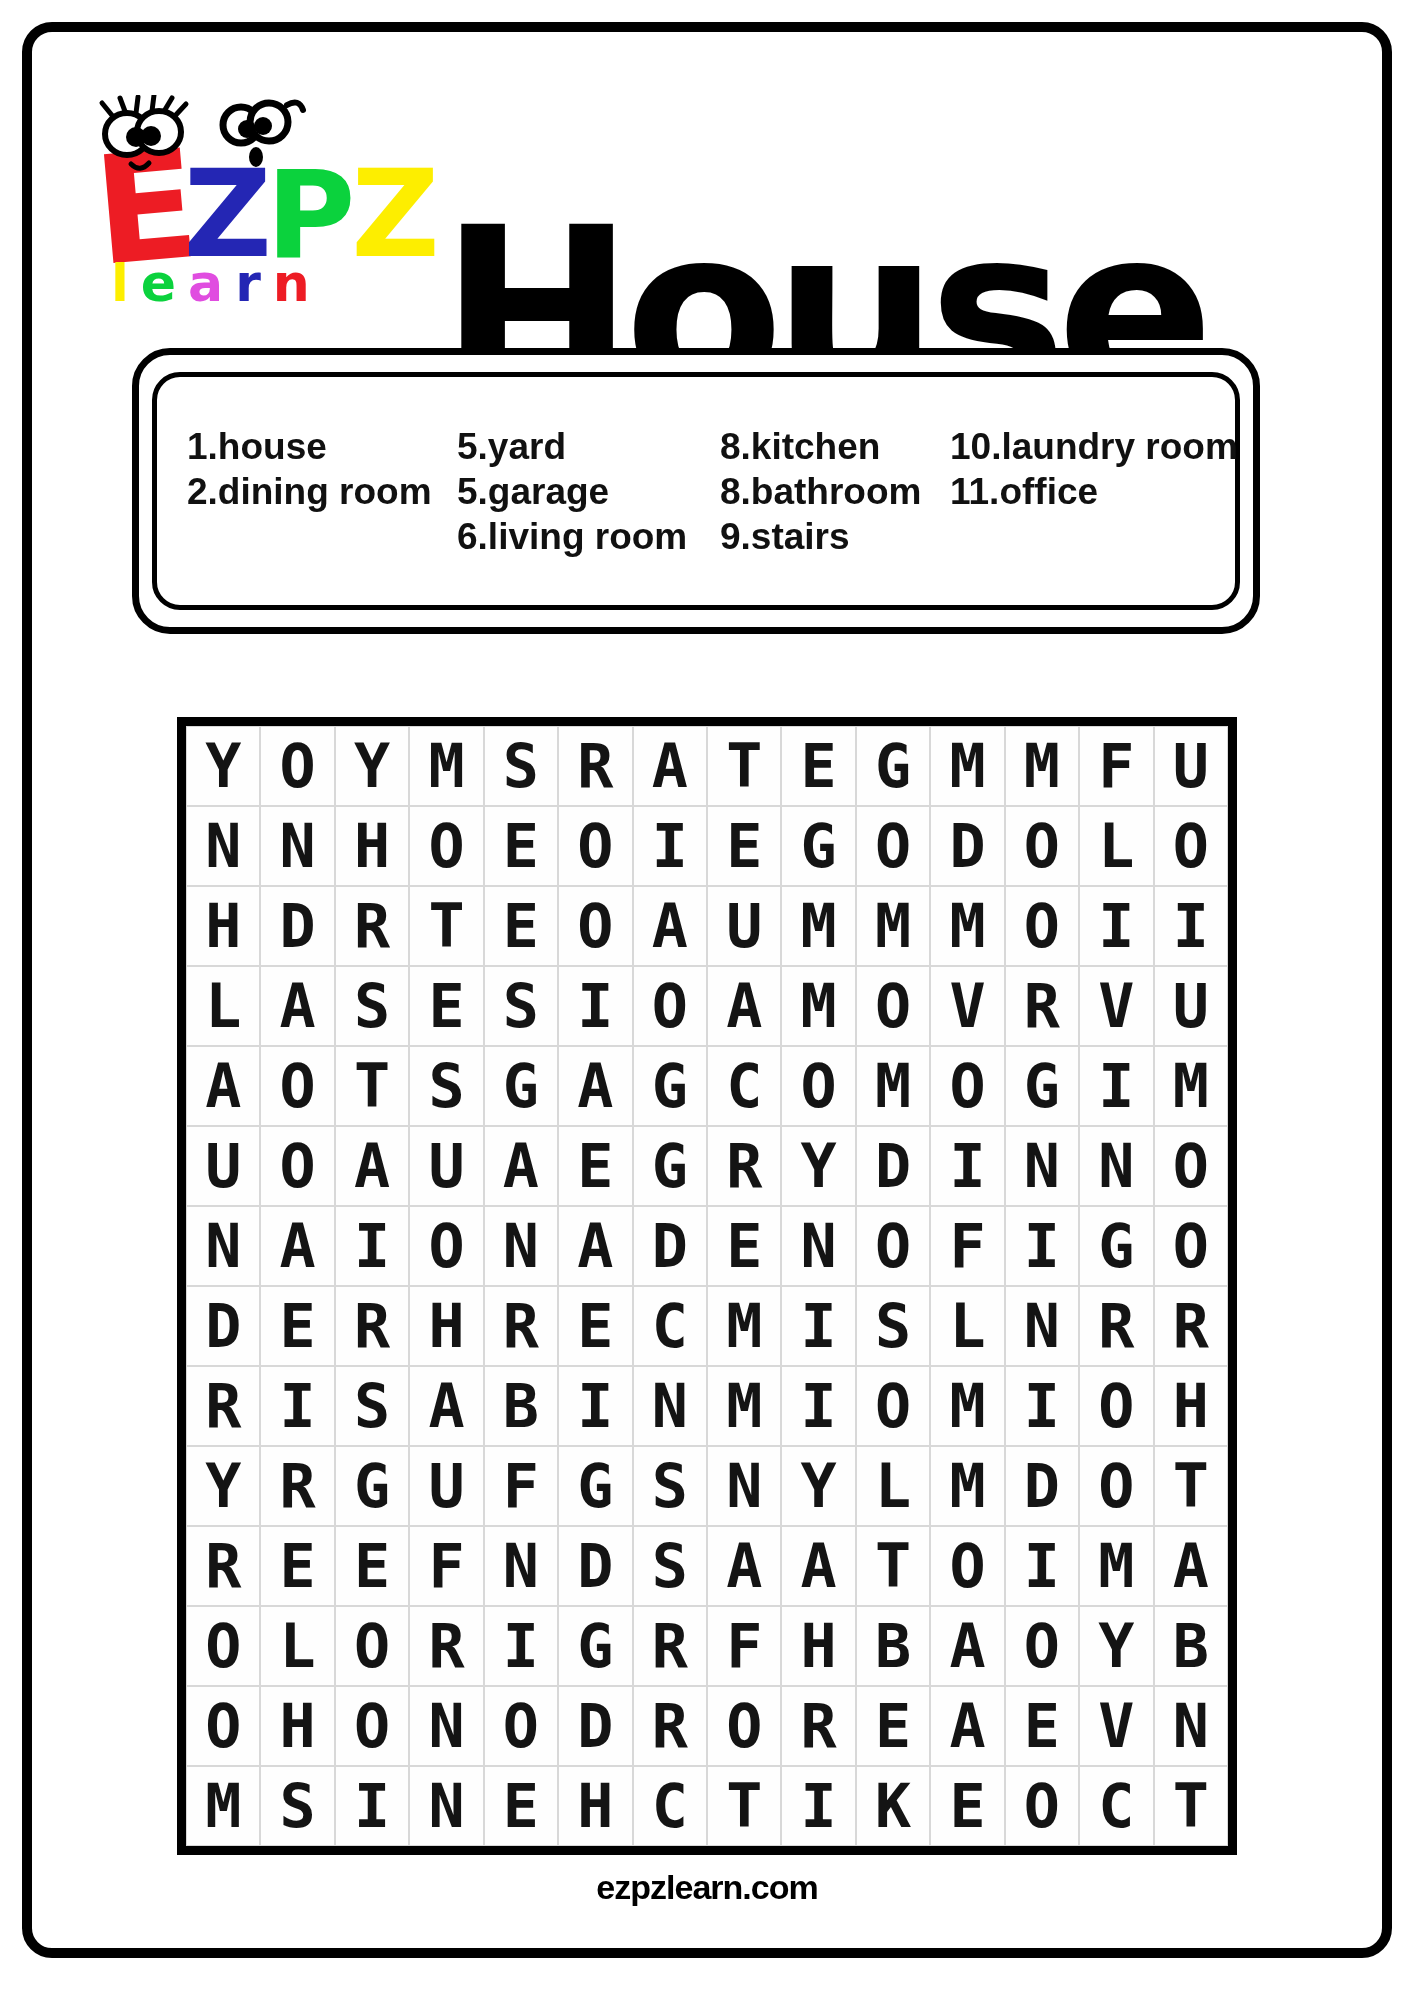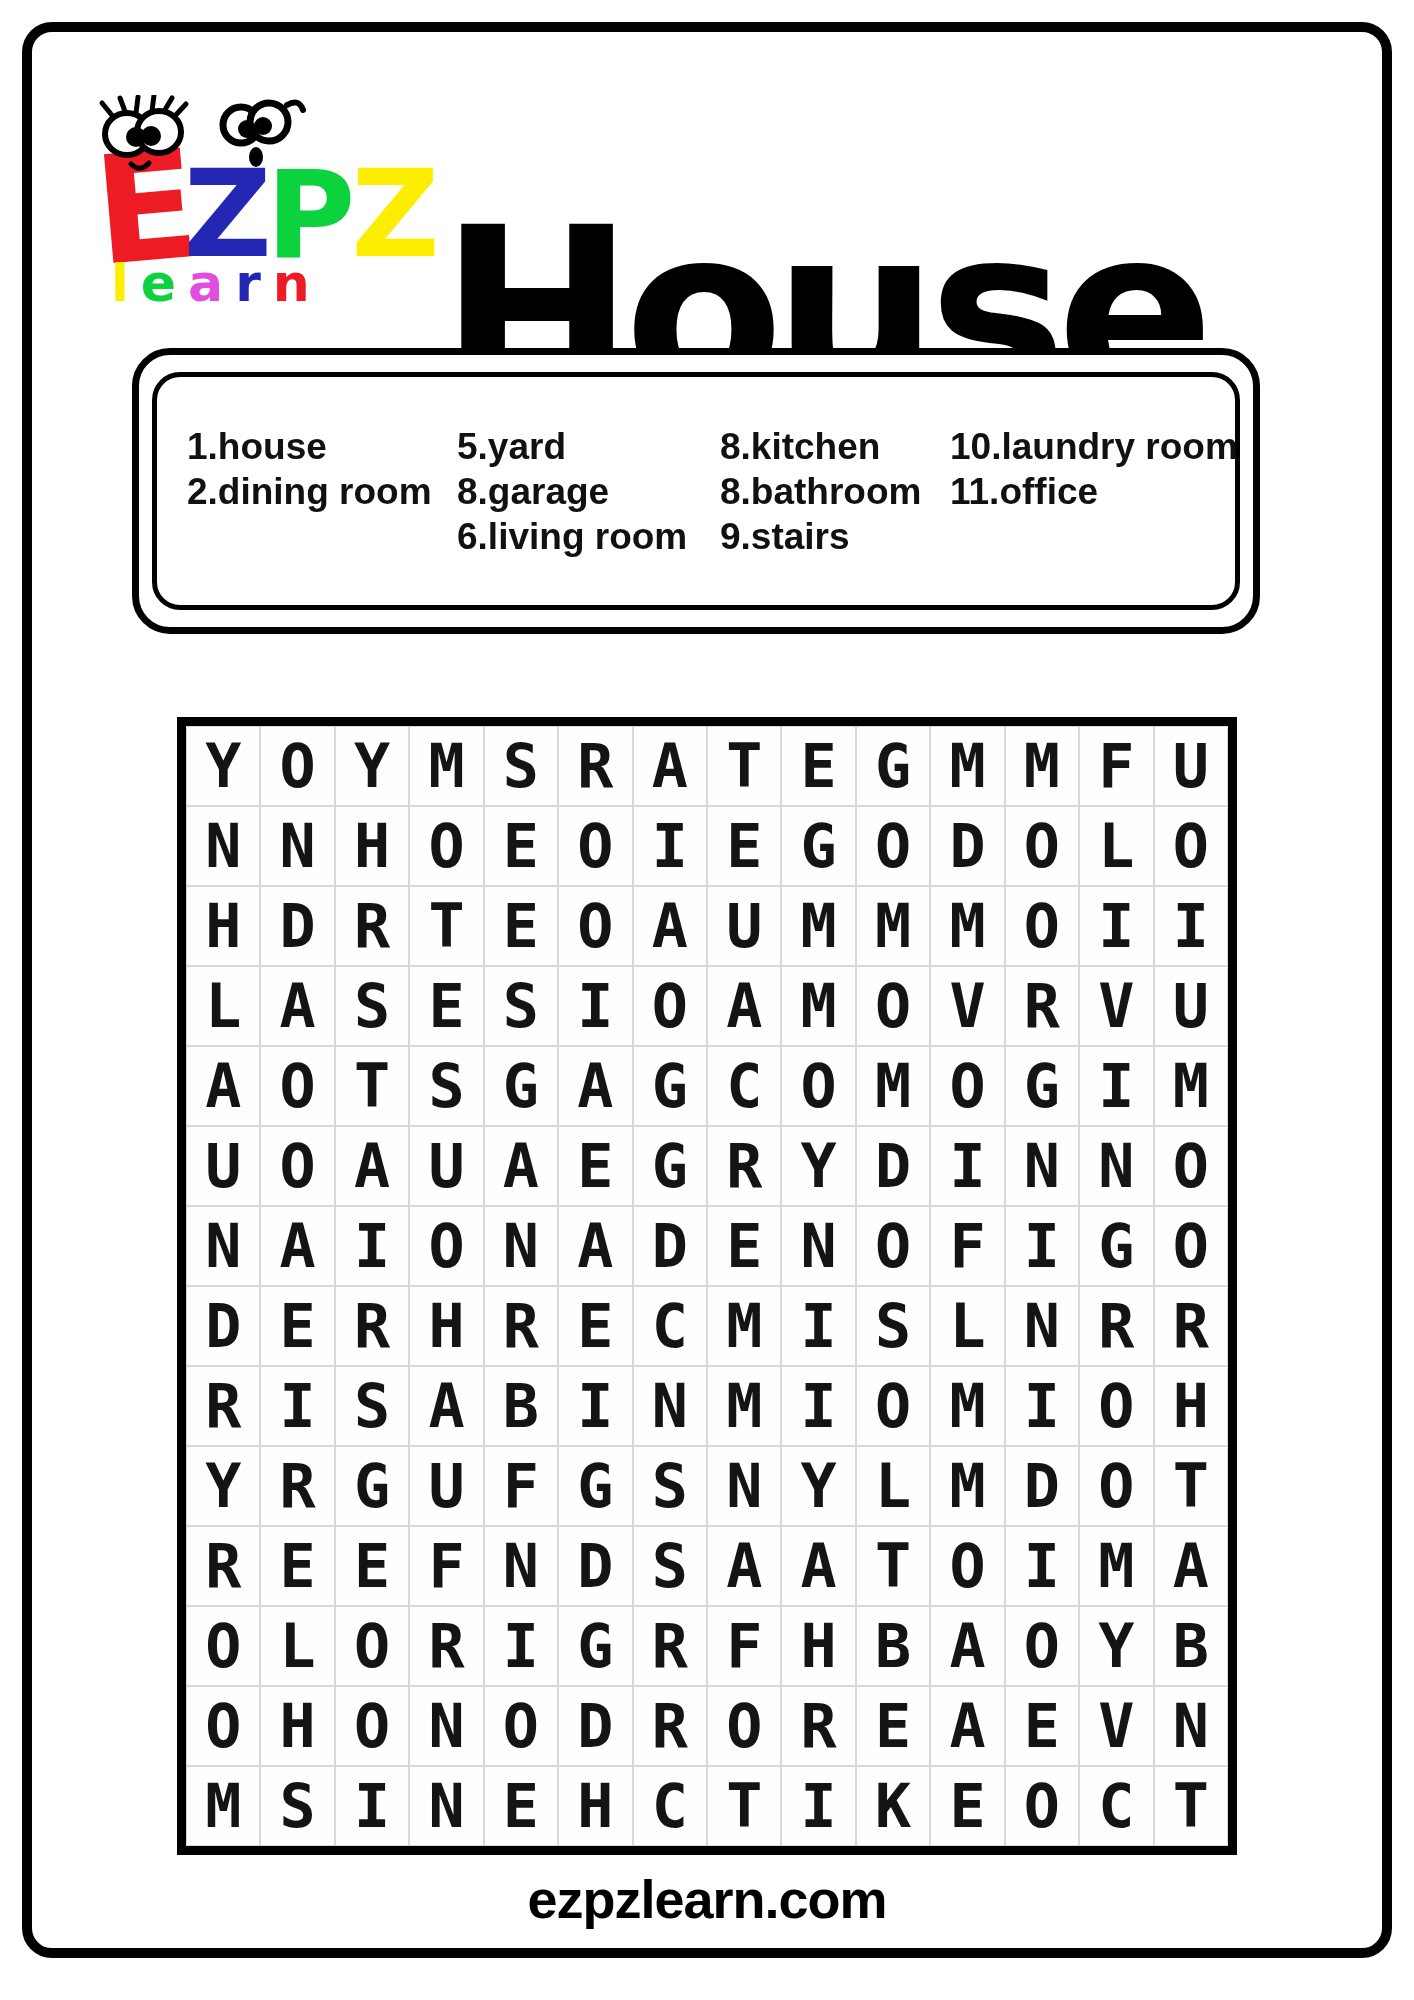--- a/index.html
+++ b/index.html
@@ -62,21 +62,21 @@
     display:grid; grid-template-columns:repeat(14,1fr); grid-template-rows:repeat(14,1fr);
   }
   .cell {
     border:1px solid #d8d8d8; display:flex; align-items:center; justify-content:center;
     font-family:"DejaVu Sans Mono", monospace; font-weight:bold; font-size:60px;
     color:#141414; background:#fefefe;
   }
   
   .footer {
     position:absolute; left:177px; top:1868px; width:1060px; text-align:center;
-    font-weight:bold; font-size:54px; color:#000; letter-spacing:-1px;
+    font-weight:bold; font-size:34px; color:#000; letter-spacing:-1px;
   }
 </style>
 </head>
 <body>
 
 <div>
 
   <div class="frame"></div>
 
   <div class="logo">
@@ -120,21 +120,21 @@
 
   <section class="wordbox-outer">
     <div class="wordbox-inner">
       <div class="wordcols" id="word-columns">
           <div class="word-col">
             <div class="word-item">1.house</div>
             <div class="word-item">2.dining room</div>
           </div>
           <div class="word-col">
             <div class="word-item">5.yard</div>
-            <div class="word-item">8.garage</div>
+            <div class="word-item">5.garage</div>
             <div class="word-item">6.living room</div>
           </div>
           <div class="word-col">
             <div class="word-item">8.kitchen</div>
             <div class="word-item">8.bathroom</div>
             <div class="word-item">9.stairs</div>
           </div>
           <div class="word-col">
             <div class="word-item">10.laundry room</div>
             <div class="word-item">11.office</div>

